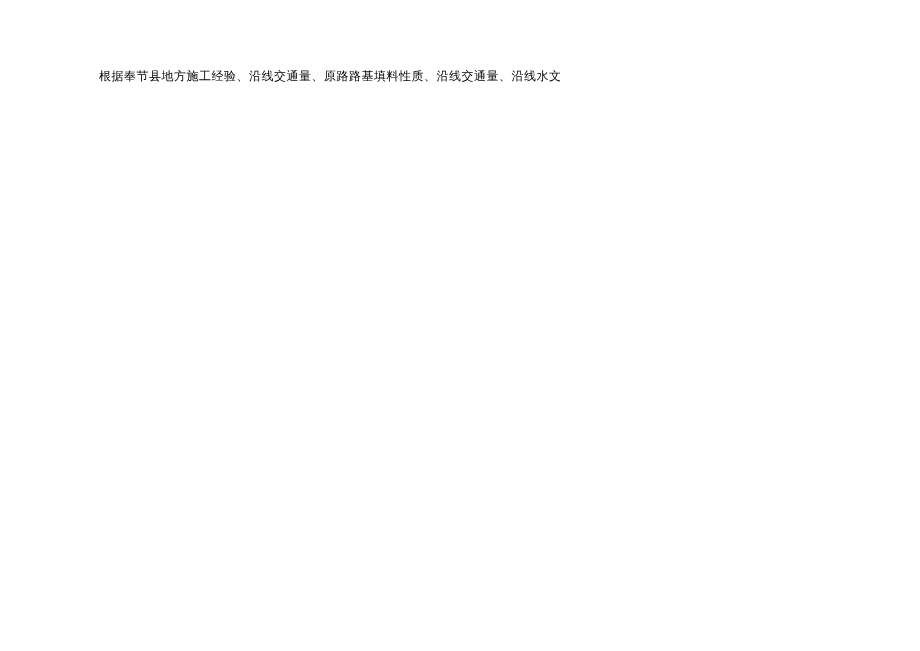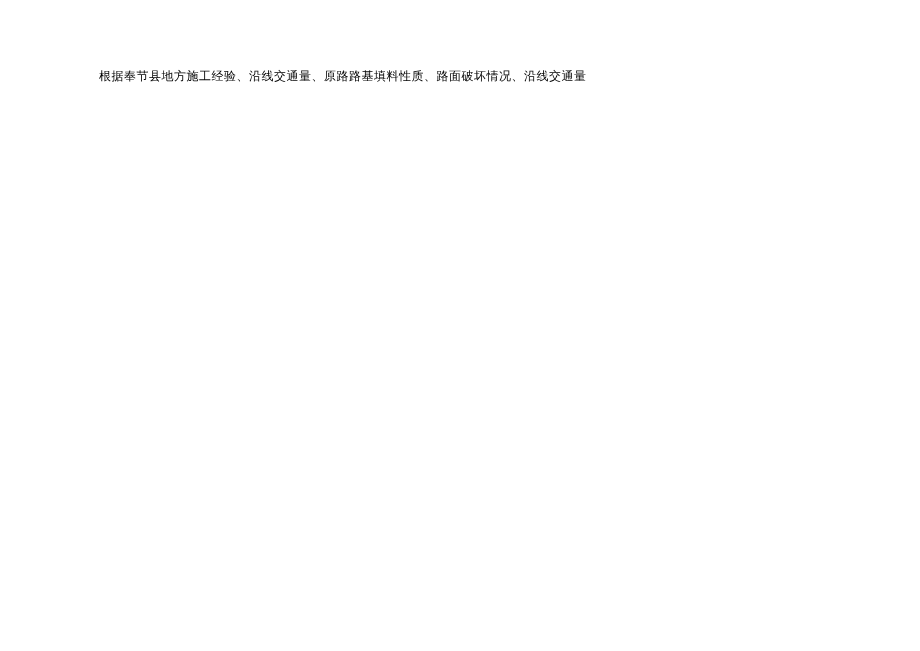--- a/index.html
+++ b/index.html
@@ -26,14 +26,14 @@
       font-size: 12px;
       color: #000000;
       letter-spacing: 0.5px;
       line-height: 1.4;
     }
   </style>
 </head>
 <body>
 
 <div class="page">
-  <p class="body-text">根据奉节县地方施工经验、沿线交通量、原路路基填料性质、路面破坏情况、沿线交通量</p>
+  <p class="body-text">根据奉节县地方施工经验、沿线交通量、原路路基填料性质、沿线交通量、沿线水文</p>
 </div>
 
 </body></html>

